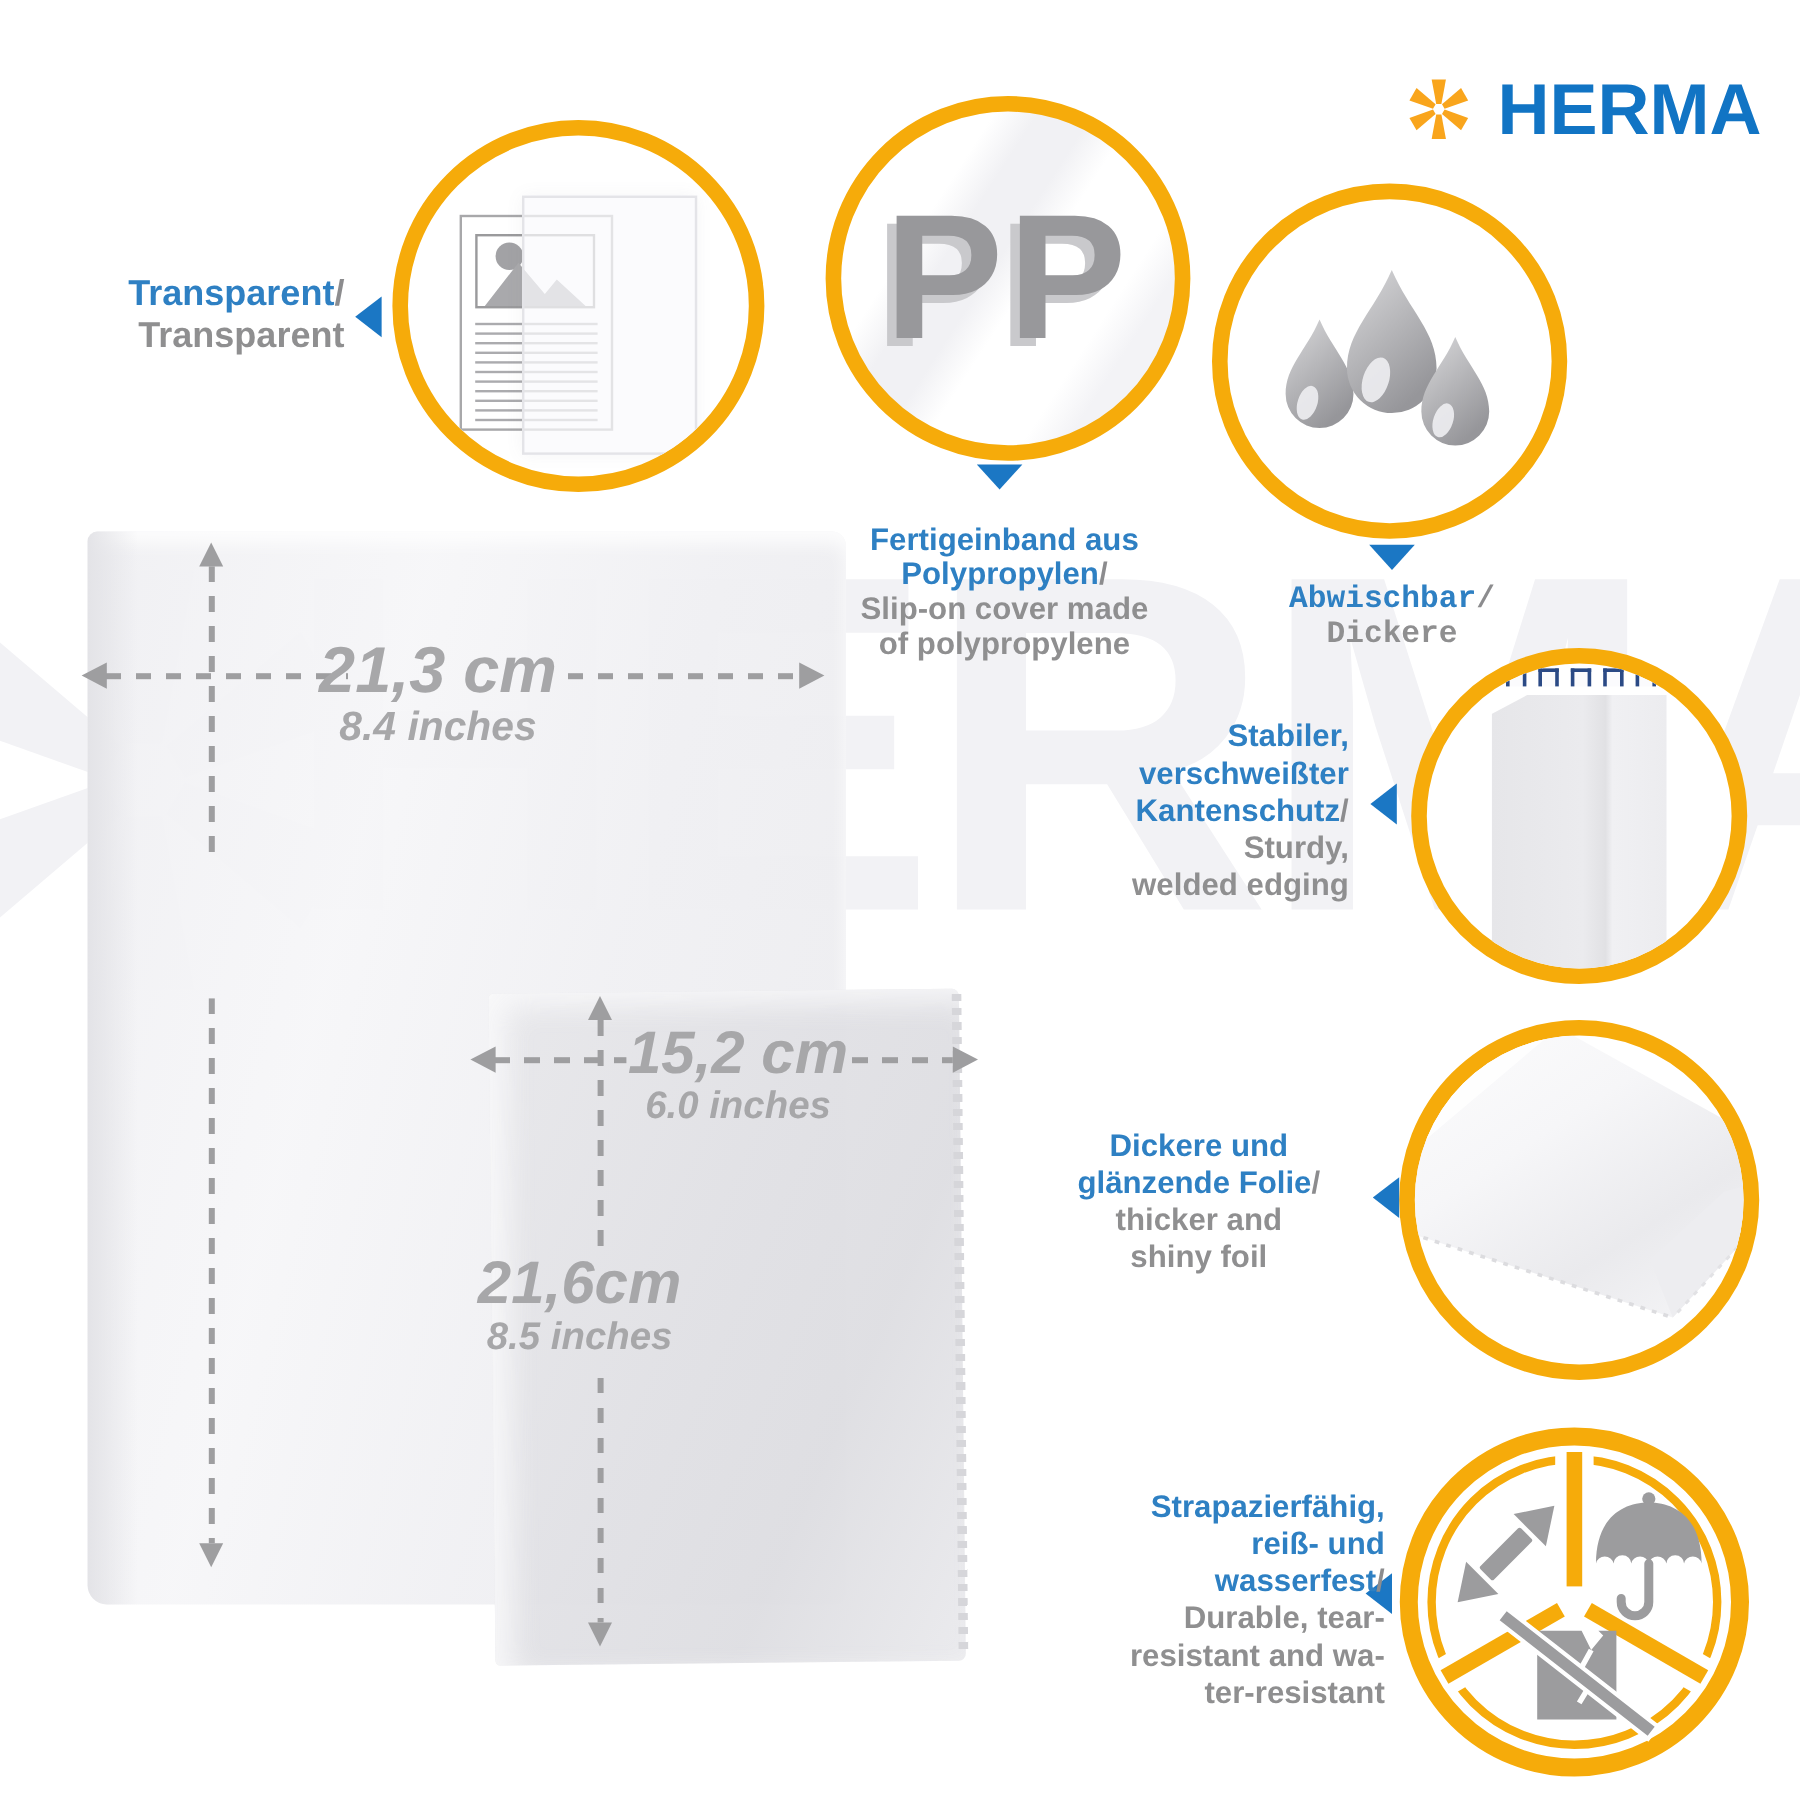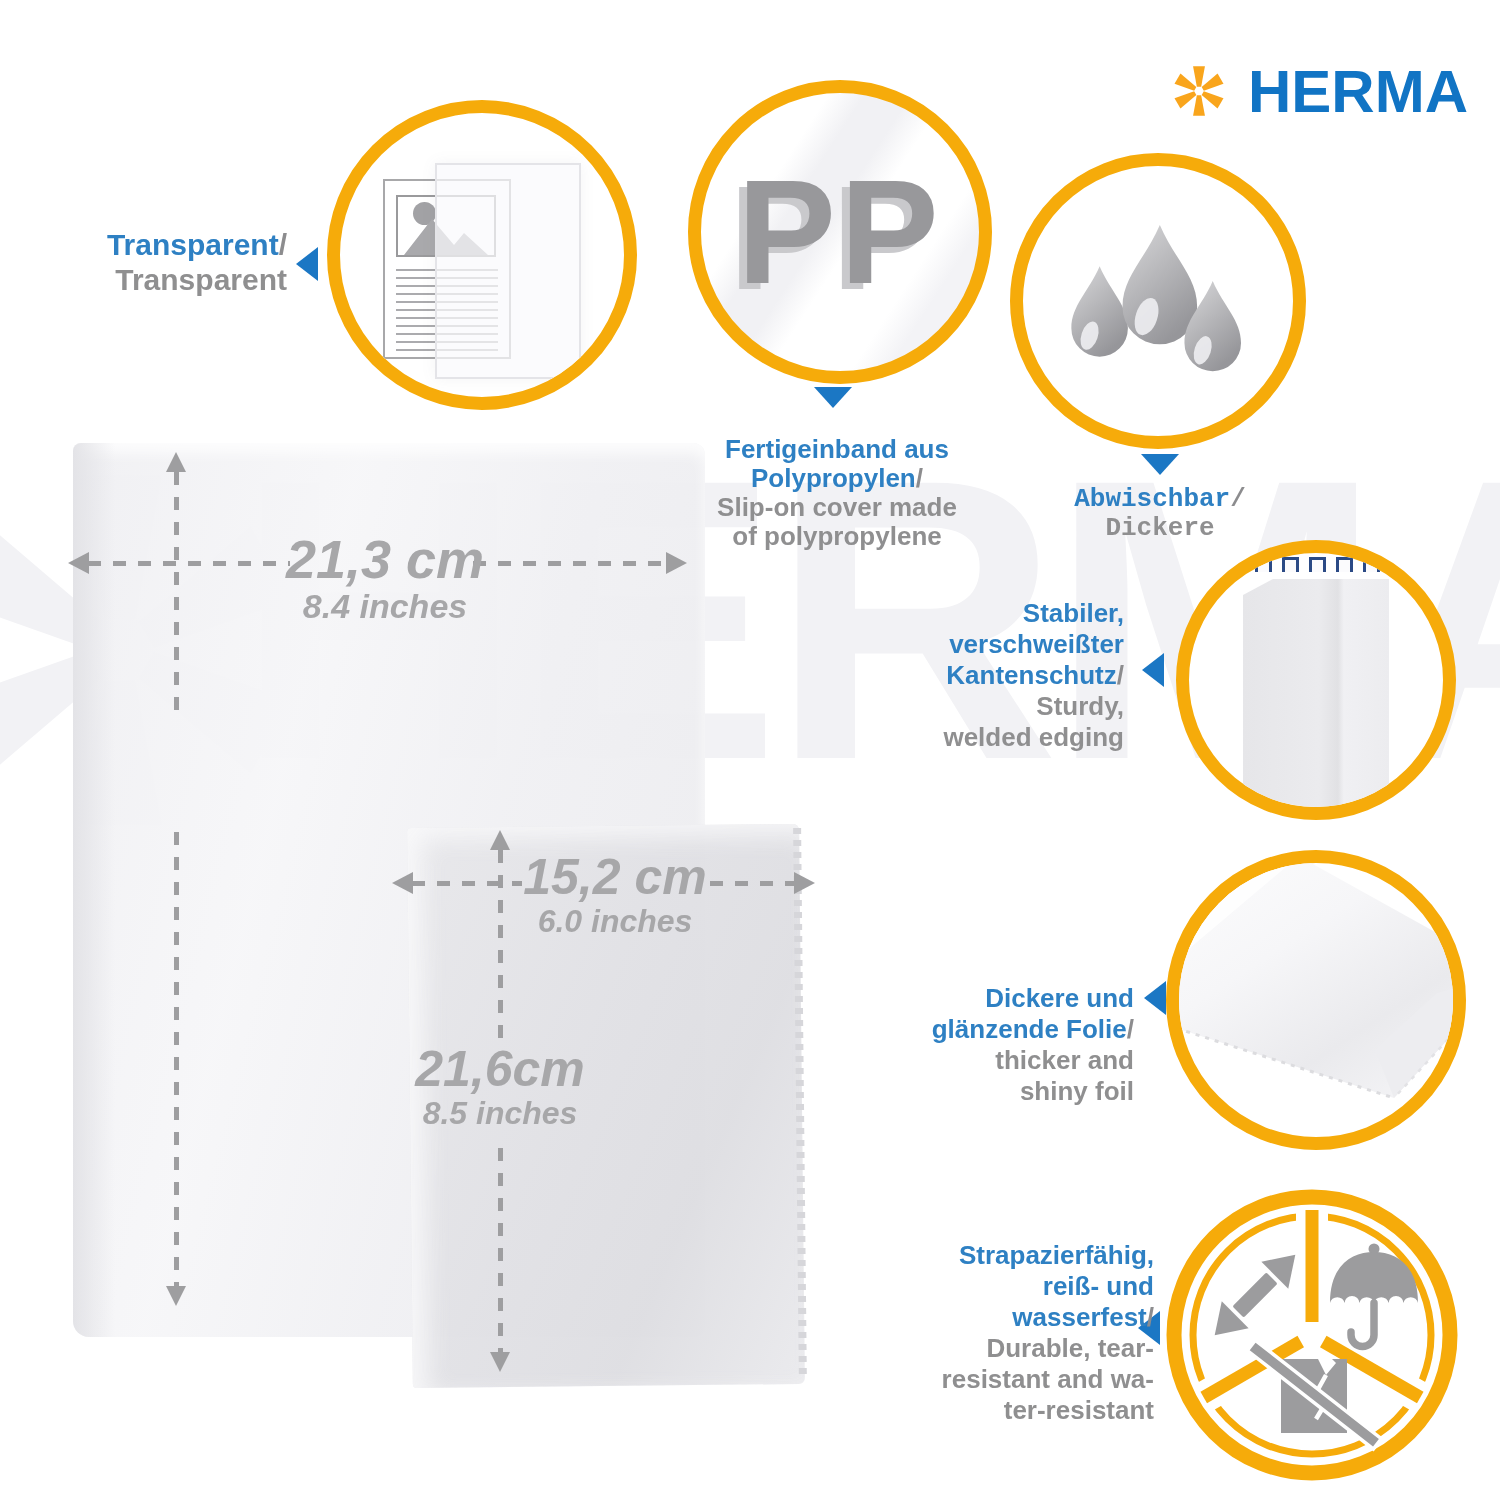--- a/index.html
+++ b/index.html
@@ -107,21 +107,21 @@
   </svg>
   <div class="wm-text">HERMA</div>
 
   <div class="cover cover-large"></div>
   <div class="cover cover-small"></div>
 
   <div class="hdash" style="left:88px;top:561px;width:202px;"></div>
   <div class="hdash" style="left:473px;top:561px;width:193px;"></div>
   <div class="tip tip-left" style="left:68px;top:552px;"></div>
   <div class="tip tip-right" style="left:666px;top:552px;"></div>
-  <div class="dim" style="left:270px;top:532px;width:230px;">
+  <div class="dim" style="left:250px;top:532px;width:230px;">
     <div class="dv">21,3 cm</div>
     <div class="da">8.4 inches</div>
   </div>
 
   <div class="vdash" style="left:174px;top:472px;height:244px;"></div>
   <div class="vdash" style="left:174px;top:832px;height:454px;"></div>
   <div class="tip tip-up" style="left:166px;top:452px;"></div>
   <div class="tip tip-down" style="left:166px;top:1286px;"></div>
 
   <div class="hdash" style="left:412px;top:881px;width:110px;"></div>
@@ -130,21 +130,21 @@
   <div class="tip tip-right" style="left:794px;top:872px;"></div>
   <div class="dim dim-sm" style="left:500px;top:852px;width:230px;">
     <div class="dv">15,2 cm</div>
     <div class="da">6.0 inches</div>
   </div>
 
   <div class="vdash" style="left:498px;top:850px;height:190px;"></div>
   <div class="vdash" style="left:498px;top:1148px;height:204px;"></div>
   <div class="tip tip-up" style="left:490px;top:830px;"></div>
   <div class="tip tip-down" style="left:490px;top:1352px;"></div>
-  <div class="dim dim-sm" style="left:385px;top:1044px;width:230px;">
+  <div class="dim dim-sm" style="left:368px;top:1044px;width:230px;">
     <div class="dv">21,6cm</div>
     <div class="da">8.5 inches</div>
   </div>
 
   <div class="circle" style="left:327px;top:100px;width:310px;height:310px;">
     <div>
       <div class="doc-page">
         <div class="doc-img">
           <div class="doc-sun"></div>
           <svg style="position:absolute;left:0;bottom:0;" width="96" height="44" viewBox="0 0 96 44">
@@ -286,21 +286,21 @@
   </div>
 
   <div class="lbl lbl-right" style="left:854px;top:598px;width:270px;">
     <div class="lde">Stabiler,</div>
     <div class="lde">verschweißter</div>
     <div class="lde"><span>Kantenschutz</span><span class="slash">/</span></div>
     <div class="len">Sturdy,</div>
     <div class="len">welded edging</div>
   </div>
 
-  <div class="lbl lbl-right" style="left:864px;top:983px;width:270px;">
+  <div class="lbl lbl-right" style="left:864px;top:939px;width:270px;text-align:center;">
     <div class="lde">Dickere und</div>
     <div class="lde"><span>glänzende Folie</span><span class="slash">/</span></div>
     <div class="len">thicker and</div>
     <div class="len">shiny foil</div>
   </div>
 
   <div class="lbl lbl-right" style="left:874px;top:1240px;width:280px;">
     <div class="lde">Strapazierfähig,</div>
     <div class="lde">reiß- und</div>
     <div class="lde"><span>wasserfest</span><span class="slash">/</span></div>

